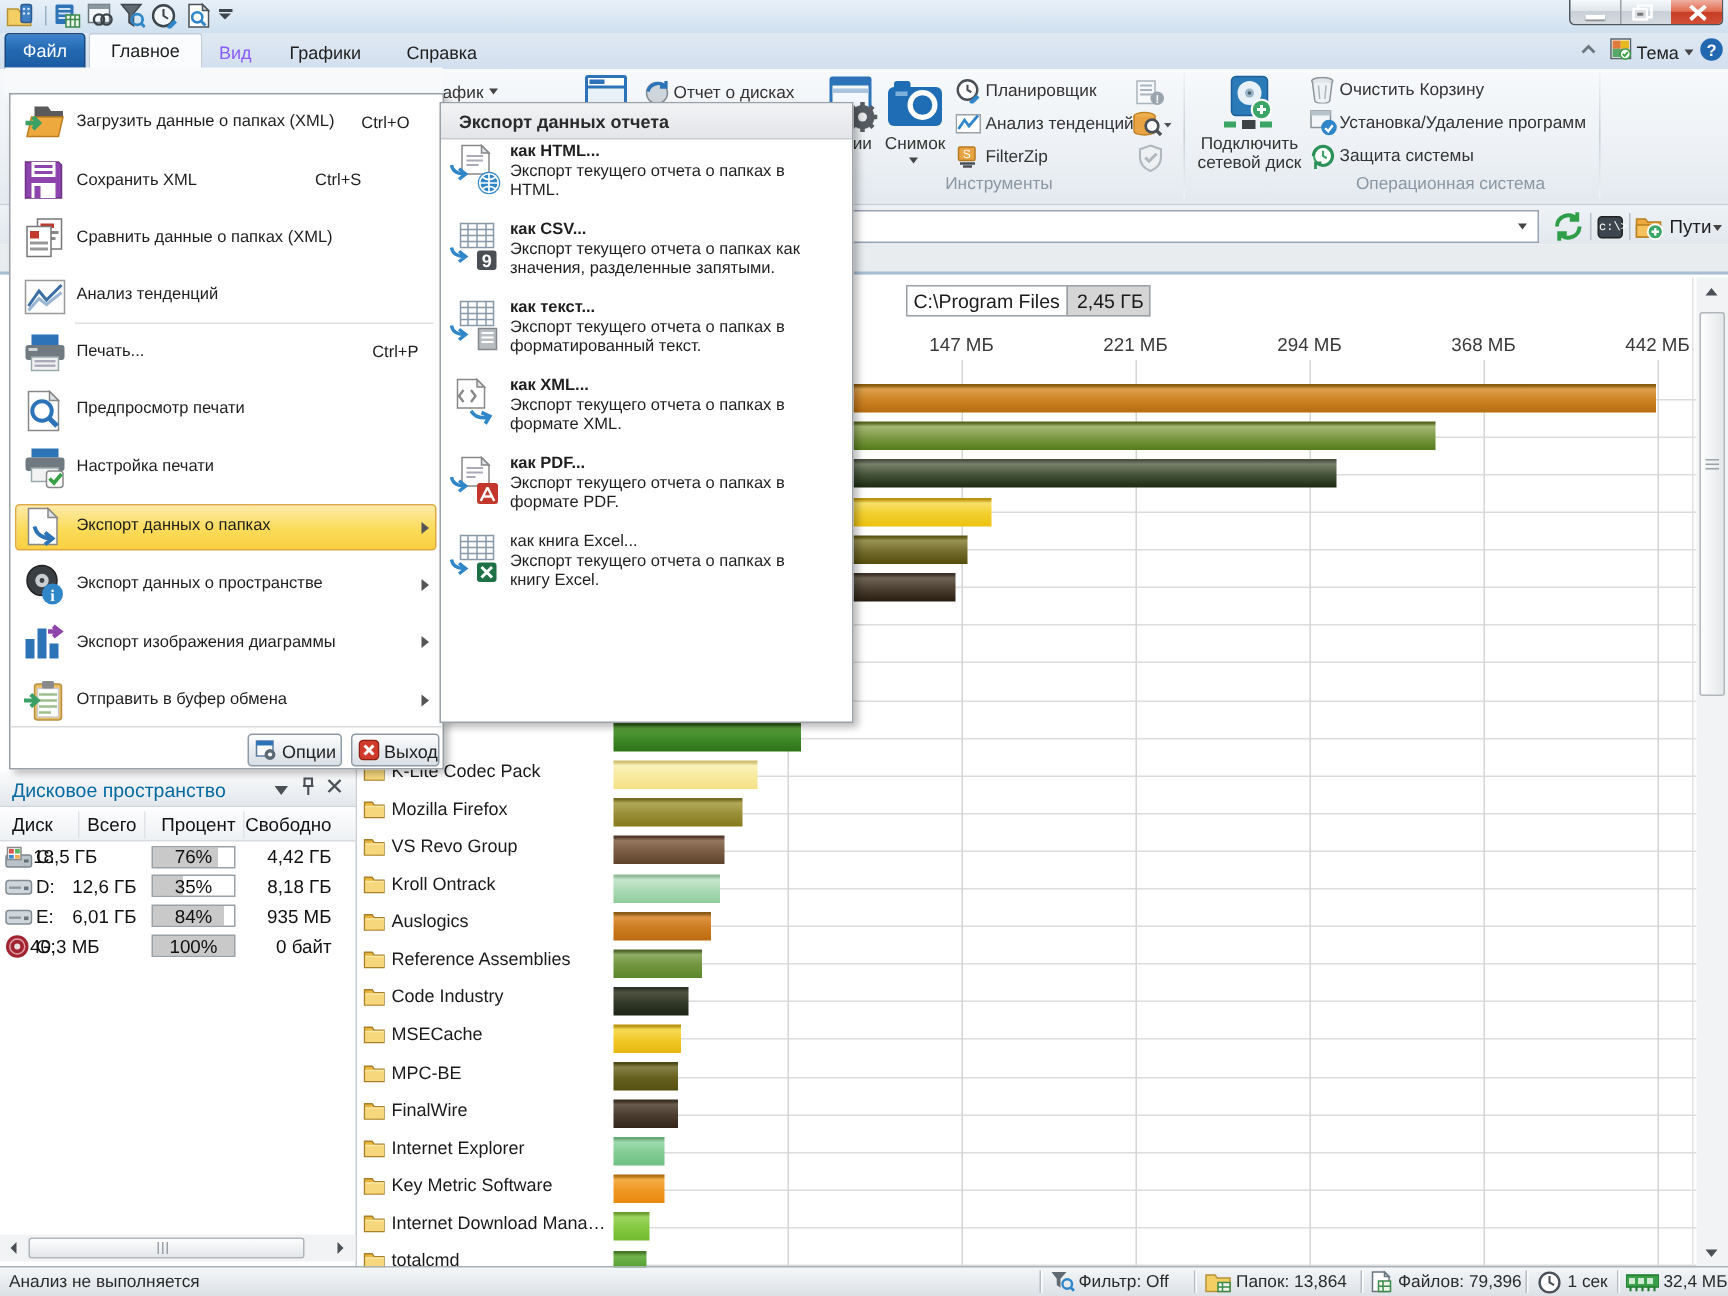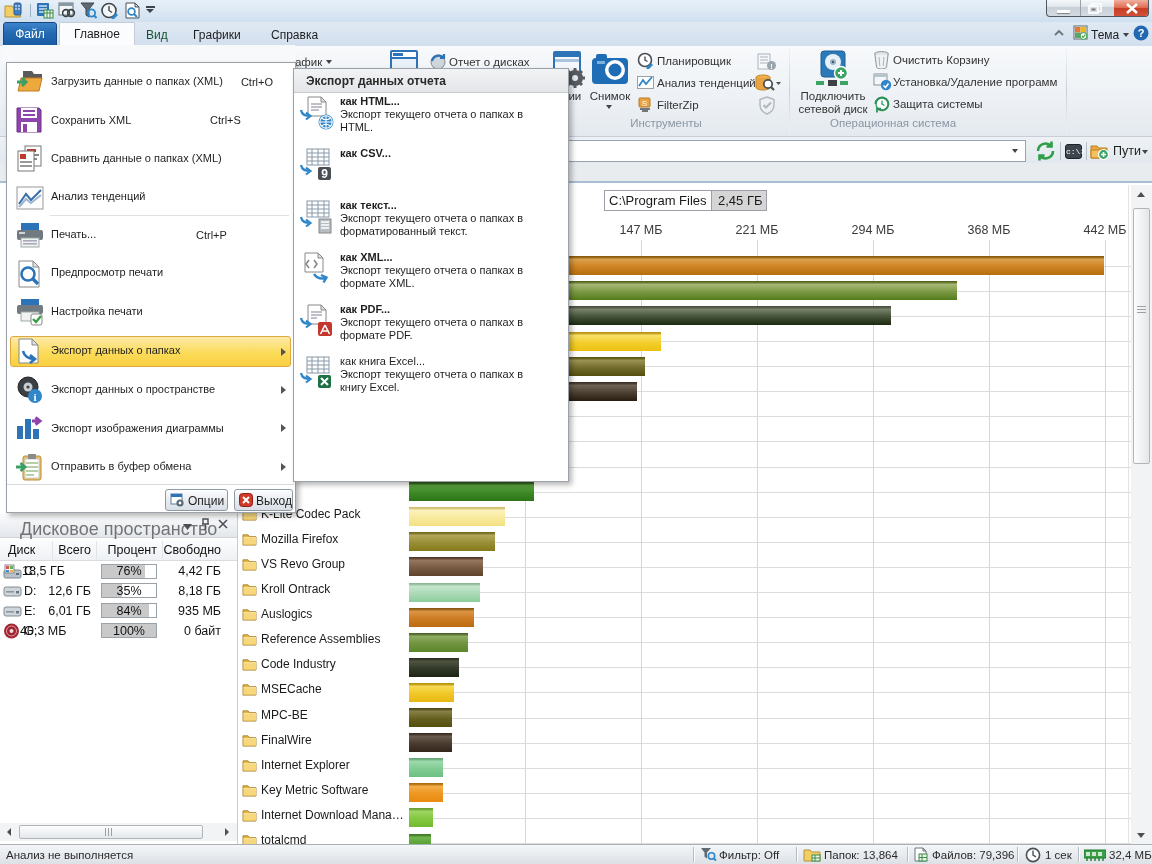--- a/index.html
+++ b/index.html
@@ -69,21 +69,21 @@
         <rect x="4.5" y="5.5" width="4" height="2" fill="#777"></rect>
       </svg>
  <svg class="abs" style="left:77px;top:3px" width="16" height="11" viewBox="0 0 16 11">
         <path d="M3 1 L13 10 M13 1 L3 10" stroke="#fff" stroke-width="2.6"></path>
       </svg>
 </div>
 
 <div class="abs" style="left:0;top:22px;width:1152px;height:24px;background:linear-gradient(#dfe9f3,#d2dfee)"></div>
 <div class="abs" style="left:3px;top:22px;width:54px;height:24px;border-radius:3px 3px 0 0;background:linear-gradient(#3e84cc,#2268b0 50%,#1a5ca4);border:1px solid #18497e;color:#fff;font-size:12px;text-align:center;line-height:23px">Файл</div>
 <div class="abs" style="left:59px;top:22px;width:76px;height:24px;border-radius:2px 2px 0 0;background:#fbfcfd;border:1px solid #c5ccd6;border-bottom:none;color:#1e1e1e;font-size:12px;text-align:center;line-height:23px">Главное</div>
-<div class="abs" style="left:146px;top:28px;font-size:12px;color:#14532d">Вид</div>
+<div class="abs" style="left:146px;top:28px;font-size:12px;color:#8b5cf6">Вид</div>
 <div class="abs" style="left:193px;top:28px;font-size:12px;color:#1e1e1e">Графики</div>
 <div class="abs" style="left:271px;top:28px;font-size:12px;color:#1e1e1e">Справка</div>
 <svg class="abs" style="left:1053px;top:29px" width="12" height="8" viewBox="0 0 12 8">
       <path d="M2 6 L6 2 L10 6" stroke="#6a757d" stroke-width="1.8" fill="none"></path>
     </svg>
 <svg class="abs" style="left:1073px;top:25px" width="15" height="15" viewBox="0 0 15 15">
       <rect x="1" y="1" width="13" height="13" fill="#fff" stroke="#5a646c"></rect>
       <rect x="2" y="2" width="5.5" height="5.5" fill="#e07a3a"></rect>
       <rect x="7.5" y="2" width="5.5" height="5.5" fill="#e8b820"></rect>
       <rect x="2" y="7.5" width="5.5" height="5.5" fill="#58a868"></rect>
@@ -188,21 +188,21 @@
         <circle cx="13" cy="12" r="5.2" fill="#2f86c8"></circle>
         <path d="M10.5 12.5 l2 2 3 -4" stroke="#fff" stroke-width="1.6" fill="none"></path>
       </svg></div>
 <div class="abs rtxt" style="left:893px;top:76px">Установка/Удаление программ</div>
 <div class="abs" style="left:873px;top:95px"><svg width="18" height="18" viewBox="0 0 18 18">
         <circle cx="9" cy="9" r="6" fill="#fff" stroke="#3aa565" stroke-width="1.4"></circle>
         <path d="M9 5.5 v3.5 l2.5 1.5" stroke="#3aa565" stroke-width="1.4" fill="none"></path>
         <path d="M2.5 9 a6.5 6.5 0 1 1 2 4.6 m-0.5 4 v-4 h4" stroke="#2a9055" stroke-width="1.8" fill="none"></path>
       </svg></div>
 <div class="abs rtxt" style="left:893px;top:98px">Защита системы</div>
-<div class="abs glabel" style="left:830px;top:117px;width:200px;text-align:left">Операционная система</div>
+<div class="abs glabel" style="left:830px;top:117px;width:200px;text-align:right">Операционная система</div>
 <div class="abs gsep" style="left:1066px;top:48px"></div>
 
 <div class="abs" style="left:0;top:137px;width:1152px;height:26px;background:linear-gradient(#eef2f6,#e2e8ee)"></div>
 <div class="abs" style="left:240px;top:140px;width:786px;height:22px;background:#fff;border:1px solid #98a4b2"></div>
 <div class="abs dar" style="left:1012px;top:149px"></div>
 <svg class="abs" style="left:1034px;top:140px" width="23" height="22" viewBox="0 0 23 22">
       <path d="M4 11 a7.5 7.5 0 0 1 13 -5 m0.5 -4.5 v5 h-5" stroke="#2e9e48" stroke-width="2.6" fill="none"></path>
       <path d="M19 11 a7.5 7.5 0 0 1 -13 5 m-0.5 4.5 v-5 h5" stroke="#2e9e48" stroke-width="2.6" fill="none"></path>
     </svg>
 <div class="abs" style="left:1060px;top:142px;width:1px;height:18px;background:#b8c0ca"></div>
@@ -376,21 +376,21 @@
 
 <div class="abs" style="left:1137px;top:192px;width:0;height:0;border-bottom:5px solid #4a5056;border-left:4.5px solid transparent;border-right:4.5px solid transparent"></div>
 <div class="abs" style="left:1133px;top:208px;width:17px;height:256px;background:linear-gradient(90deg,#fdfdfd,#e4e7ea);border:1px solid #b0b6bc;border-radius:2px"></div>
 <div class="abs" style="left:1137px;top:306px;width:9px;height:1px;background:#9aa2a8"></div>
 <div class="abs" style="left:1137px;top:309px;width:9px;height:1px;background:#9aa2a8"></div>
 <div class="abs" style="left:1137px;top:312px;width:9px;height:1px;background:#9aa2a8"></div>
 
 <div class="abs" style="left:1137px;top:833px;width:0;height:0;border-top:5px solid #4a5056;border-left:4.5px solid transparent;border-right:4.5px solid transparent"></div>
 
 <div class="abs" style="left:0;top:514px;width:237px;height:24px;background:linear-gradient(#fafbfc,#e3e7ec);border-bottom:1px solid #cfd4d9"></div>
-<div class="abs" style="left:20px;top:519px;font-size:18px;color:#737373">Дисковое пространство</div>
+<div class="abs" style="left:8px;top:519px;font-size:13px;color:#0369a1">Дисковое пространство</div>
 <svg class="abs" style="left:183px;top:524px" width="9" height="6" viewBox="0 0 9 6">
       <path d="M0 0 h9 l-4.5 6z" fill="#4a5056"></path>
     </svg>
 <svg class="abs" style="left:200px;top:518px" width="11" height="13" viewBox="0 0 11 13">
       <path d="M3 1 h5 v5 h-5z M2 6 h7 M5.5 6 v6" stroke="#4a5056" stroke-width="1.4" fill="none"></path>
     </svg>
 <svg class="abs" style="left:218px;top:519px" width="10" height="10" viewBox="0 0 10 10">
       <path d="M1 1 l8 8 M9 1 l-8 8" stroke="#4a5056" stroke-width="1.6"></path>
     </svg>
 <div class="abs" style="left:0;top:539px;width:237px;height:22px;background:linear-gradient(#fdfdfe,#eef1f4);border-bottom:1px solid #d8dce0"></div>
@@ -539,21 +539,21 @@
 <div class="abs mtxt" style="left:51px;top:190px">Анализ тенденций</div>
 <div class="abs" style="left:15px;top:221px"><svg width="30" height="28" viewBox="0 0 30 28">
         <rect x="6" y="2" width="18" height="7" fill="#2c73b8"></rect>
         <rect x="2" y="9" width="26" height="10" rx="2" fill="#707a80"></rect>
         <rect x="4" y="11" width="6" height="2" fill="#cfd6da"></rect>
         <rect x="6" y="17" width="18" height="9" fill="#f2f2f2" stroke="#9aa"></rect>
         <rect x="8" y="19" width="14" height="1.6" fill="#aab"></rect>
         <rect x="8" y="22" width="14" height="1.6" fill="#aab"></rect>
       </svg></div>
 <div class="abs mtxt" style="left:51px;top:228px">Печать...</div>
-<div class="abs mtxt" style="left:196px;top:229px;width:63px;">Ctrl+P</div>
+<div class="abs mtxt" style="left:216px;top:229px;width:63px;text-align:right">Ctrl+P</div>
 <div class="abs" style="left:15px;top:260px"><svg width="28" height="28" viewBox="0 0 28 28">
         <path d="M4 1 h14 l6 6 v20 H4z" fill="#fff" stroke="#888"></path>
         <path d="M18 1 l6 6 h-6z" fill="#dde3e8" stroke="#888"></path>
         <circle cx="13" cy="14" r="6.5" fill="none" stroke="#2c73b8" stroke-width="2.6"></circle>
         <path d="M17.5 18.5 L23 24" stroke="#2c73b8" stroke-width="3.4"></path>
       </svg></div>
 <div class="abs mtxt" style="left:51px;top:266px">Предпросмотр печати</div>
 <div class="abs" style="left:15px;top:298px"><svg width="30" height="28" viewBox="0 0 30 28">
         <rect x="6" y="1" width="18" height="6" fill="#2c73b8"></rect>
         <rect x="2" y="7" width="26" height="9" rx="2" fill="#707a80"></rect>
@@ -624,20 +624,21 @@
 <div class="abs mtxt" style="left:340px;top:95px;font-weight:bold">как HTML...</div>
 <div class="abs mtxt" style="left:340px;top:108px;width:222px;line-height:12.8px">Экспорт текущего отчета о папках в<br>HTML.</div>
 <div class="abs" style="left:300px;top:148px"><svg width="36" height="34" viewBox="0 0 36 34">
         <rect x="7" y="1" width="22" height="16" fill="#fdfdfd" stroke="#8899aa"></rect>
         <path d="M7 5 h22 M7 9 h22 M7 13 h22 M12 1 v16 M18 1 v16 M24 1 v16" stroke="#8899aa" stroke-width="1"></path>
         <rect x="18" y="19" width="13" height="13" rx="2" fill="#4a4f55"></rect>
         <text x="24.5" y="30" font-size="12" font-weight="bold" fill="#fff" text-anchor="middle">9</text>
         <path d="M1 17 q1 6 9 6 m-4 -3.5 l4.5 3.5 -4.5 3.5" stroke="#2f86c8" stroke-width="2.2" fill="none"></path>
       </svg></div>
 <div class="abs mtxt" style="left:340px;top:147px;font-weight:bold">как CSV...</div>
+<div class="abs mtxt" style="left:340px;top:160px;width:222px;line-height:12.8px">Экспорт текущего отчета о папках как<br>значения, разделенные запятыми.</div>
 <div class="abs" style="left:300px;top:200px"><svg width="36" height="34" viewBox="0 0 36 34">
         <rect x="7" y="1" width="22" height="16" fill="#fdfdfd" stroke="#8899aa"></rect>
         <path d="M7 5 h22 M7 9 h22 M7 13 h22 M12 1 v16 M18 1 v16 M24 1 v16" stroke="#8899aa" stroke-width="1"></path>
         <rect x="19" y="19" width="12" height="14" fill="#b8bdc2" stroke="#85888c"></rect>
         <path d="M21 22 h8 M21 25 h8 M21 28 h8" stroke="#fff" stroke-width="1.4"></path>
         <path d="M1 17 q1 6 9 6 m-4 -3.5 l4.5 3.5 -4.5 3.5" stroke="#2f86c8" stroke-width="2.2" fill="none"></path>
       </svg></div>
 <div class="abs mtxt" style="left:340px;top:199px;font-weight:bold">как текст...</div>
 <div class="abs mtxt" style="left:340px;top:212px;width:222px;line-height:12.8px">Экспорт текущего отчета о папках в<br>форматированный текст.</div>
 <div class="abs" style="left:300px;top:252px"><svg width="36" height="34" viewBox="0 0 36 34">

